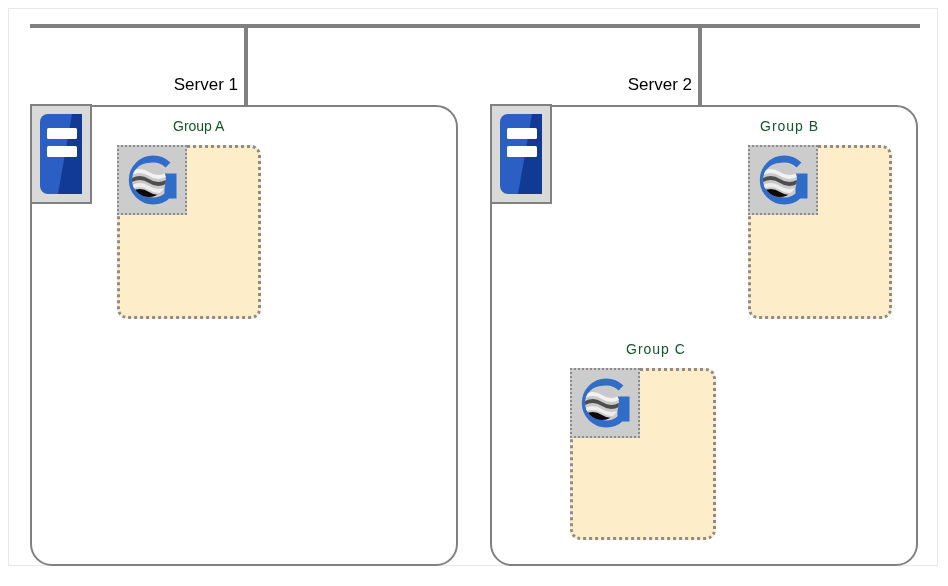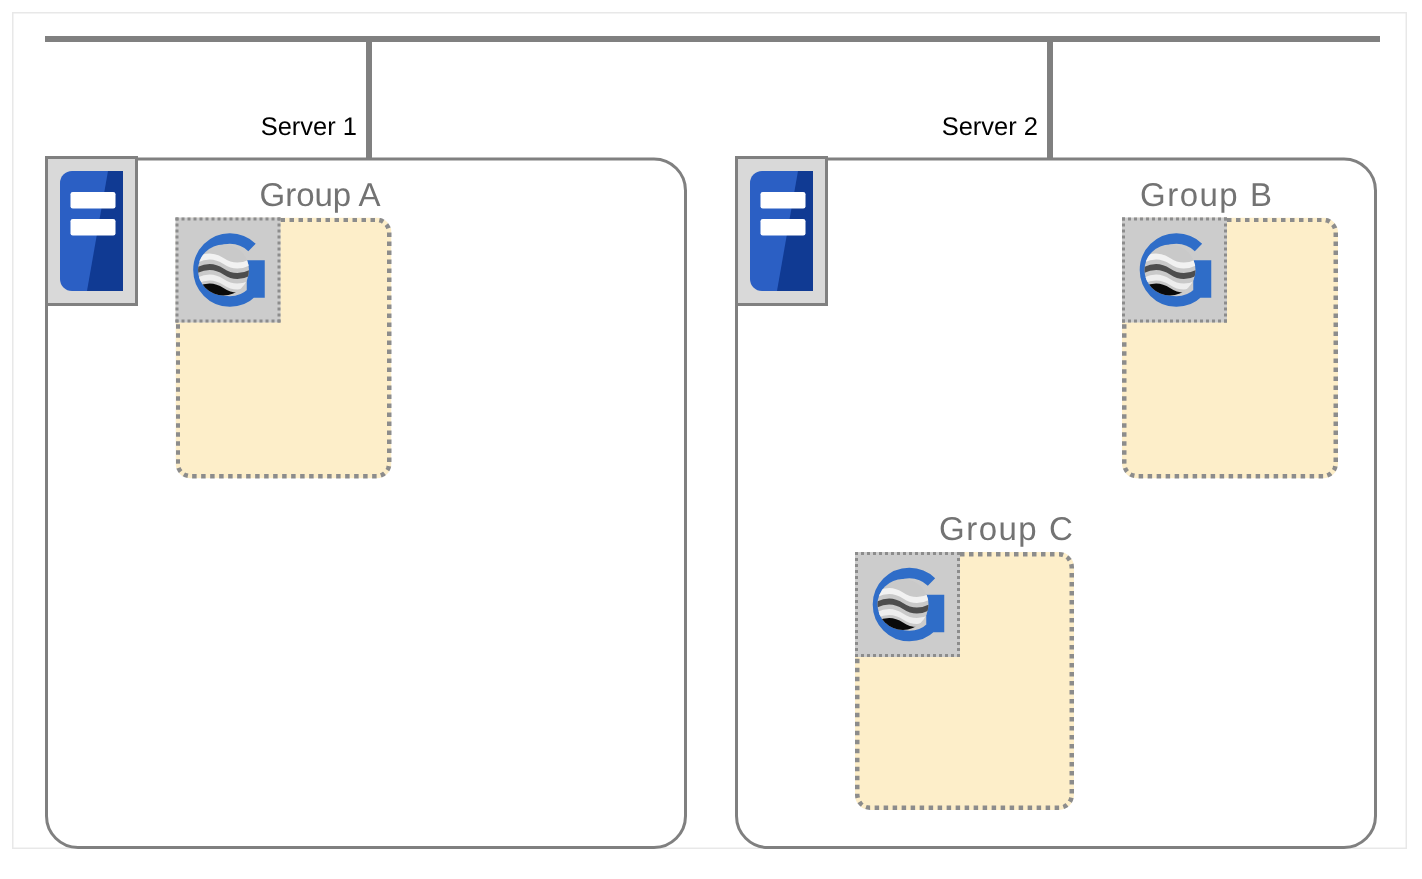--- a/index.html
+++ b/index.html
@@ -70,22 +70,22 @@
   .group-box {
     position: absolute;
     background: #fdeec9;
     border: 3px dotted #8c8c8c;
     border-radius: 10px;
     box-sizing: border-box;
     z-index: 3;
   }
   .group-label {
     position: absolute;
-    font-size: 22px;
-    color: #737373;
+    font-size: 14px;
+    color: #14532d;
     white-space: nowrap;
     line-height: 1;
     z-index: 5;
   }
   
   .globe-icon {
     position: absolute;
     width: 70px;
     height: 70px;
     background: #cccccc;

